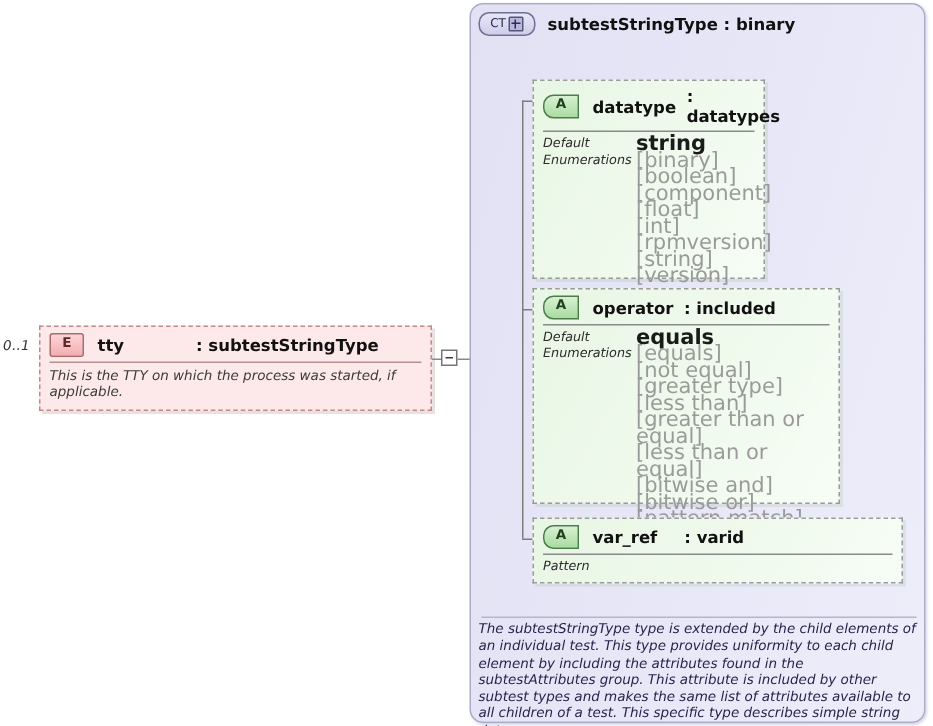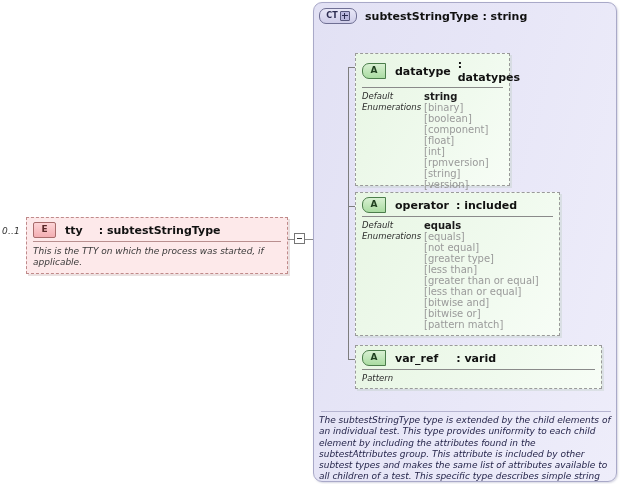--- a/index.html
+++ b/index.html
@@ -61,21 +61,21 @@
     border-radius: 2px;
     flex: 0 0 auto;
   }
   .elem-name {
     margin-left: 9px;
     font-size: 11px;
     font-weight: bold;
     color: #111111;
   }
   .elem-type {
-    margin-left: 16px;
+    margin-left: 48px;
     font-size: 11px;
     font-weight: bold;
     color: #111111;
   }
   .elem-rule {
     height: 1px;
     background: #b98f8f;
     margin: 0 6px;
   }
   .elem-doc {
@@ -150,21 +150,21 @@
     border-radius: 7px;
     background: linear-gradient(#e8e7f7, #cfcde9);
     display: flex;
     align-items: center;
     justify-content: center;
     gap: 2px;
     flex: 0 0 auto;
   }
   .badge-ct .ct-txt {
     font-size: 8px;
-    font-weight: bold;
+    font-weight: normal;
     color: #2c2c50;
     line-height: 8px;
   }
   .badge-ct .ct-plus {
     width: 8px;
     height: 8px;
     border: 1px solid #55557a;
     background: #b9b7de;
     position: relative;
     border-radius: 1px;
@@ -254,21 +254,21 @@
   }
   .facet-labels {
     font-size: 8.5px;
     font-style: italic;
     color: #2c2c2c;
     line-height: 11px;
     flex: 0 0 auto;
     width: 62px;
   }
   .facet-values {
-    font-size: 10px;
+    font-size: 14px;
     line-height: 11px;
     color: #9a9a9a;
   }
   .facet-values .default-val {
     color: #1a1a1a;
     font-weight: bold;
   }
   .pattern-row {
     display: flex;
     align-items: baseline;
@@ -328,21 +328,21 @@
   <div class="conn-line-h1"></div>
   <div class="conn-toggle"></div>
   <div class="conn-line-h2"></div>
 
   <div class="ct-box">
     <div class="ct-head">
       <span class="badge-ct">
         <span class="ct-txt">CT</span>
         <span class="ct-plus"></span>
       </span>
-      <span class="ct-title">subtestStringType : string</span>
+      <span class="ct-title">subtestStringType : binary</span>
     </div>
 
     <div class="tree-v" style="left:34px; top:64px; height:292px;"></div>
     <div class="tree-h" style="left:34px; top:64px;"></div>
     <div class="tree-h" style="left:34px; top:203px;"></div>
     <div class="tree-h" style="left:34px; top:356px;"></div>
 
     <div class="attr-box" style="left:41px; top:50px; width:155px; height:133px;">
       <div class="attr-head">
         <span class="badge-a">A</span>

